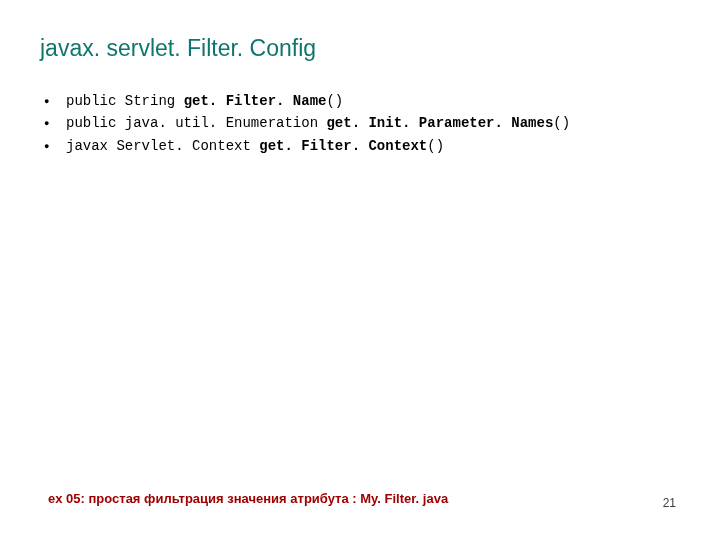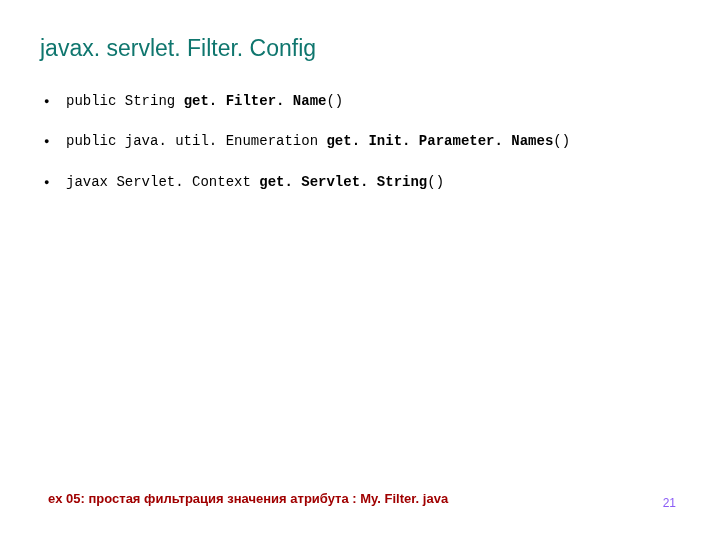--- a/index.html
+++ b/index.html
@@ -25,21 +25,20 @@
       list-style: none;
       padding-left: 0;
     }
     .bullet-list li {
       font-family: "Courier New", Courier, monospace;
       font-size: 14px;
       color: #000000;
       line-height: 1.6;
       position: relative;
       padding-left: 26px;
-      margin-top: 18px;
     }
     .bullet-list li::before {
       content: "●";
       position: absolute;
       left: 4px;
       font-size: 9px;
       top: 4px;
       font-family: Arial, sans-serif;
     }
     .bold {
@@ -56,38 +55,38 @@
       font-size: 13px;
       font-weight: bold;
       color: #a00000;
       line-height: 1.9;
     }
     .page-number {
       position: absolute;
       bottom: 30px;
       right: 44px;
       font-size: 12px;
-      color: #8b5cf6;
+      color: #404040;
       text-align: right;
     }
   </style>
 </head>
 <body>
 
 <h1 class="title">javax. servlet. Filter. Config</h1>
 
 <ul class="bullet-list">
   <li>
     <span>public String </span><span class="bold">get. Filter. Name</span><span>()</span>
   </li>
   <li>
     <span>public java. util. Enumeration </span><span class="bold">get. Init. Parameter. Names</span><span>()</span>
   </li>
   <li>
-    <span>javax Servlet. Context </span><span class="bold">get. Servlet. String</span><span>()</span>
+    <span>javax Servlet. Context </span><span class="bold">get. Filter. Context</span><span>()</span>
   </li>
 </ul>
 
 <div class="footer">
   <div class="footer-line">ex 05: простая фильтрация значения атрибута : My. Filter. java</div>
 </div>
 
 <div class="page-number">21</div>
 
 </body></html>

